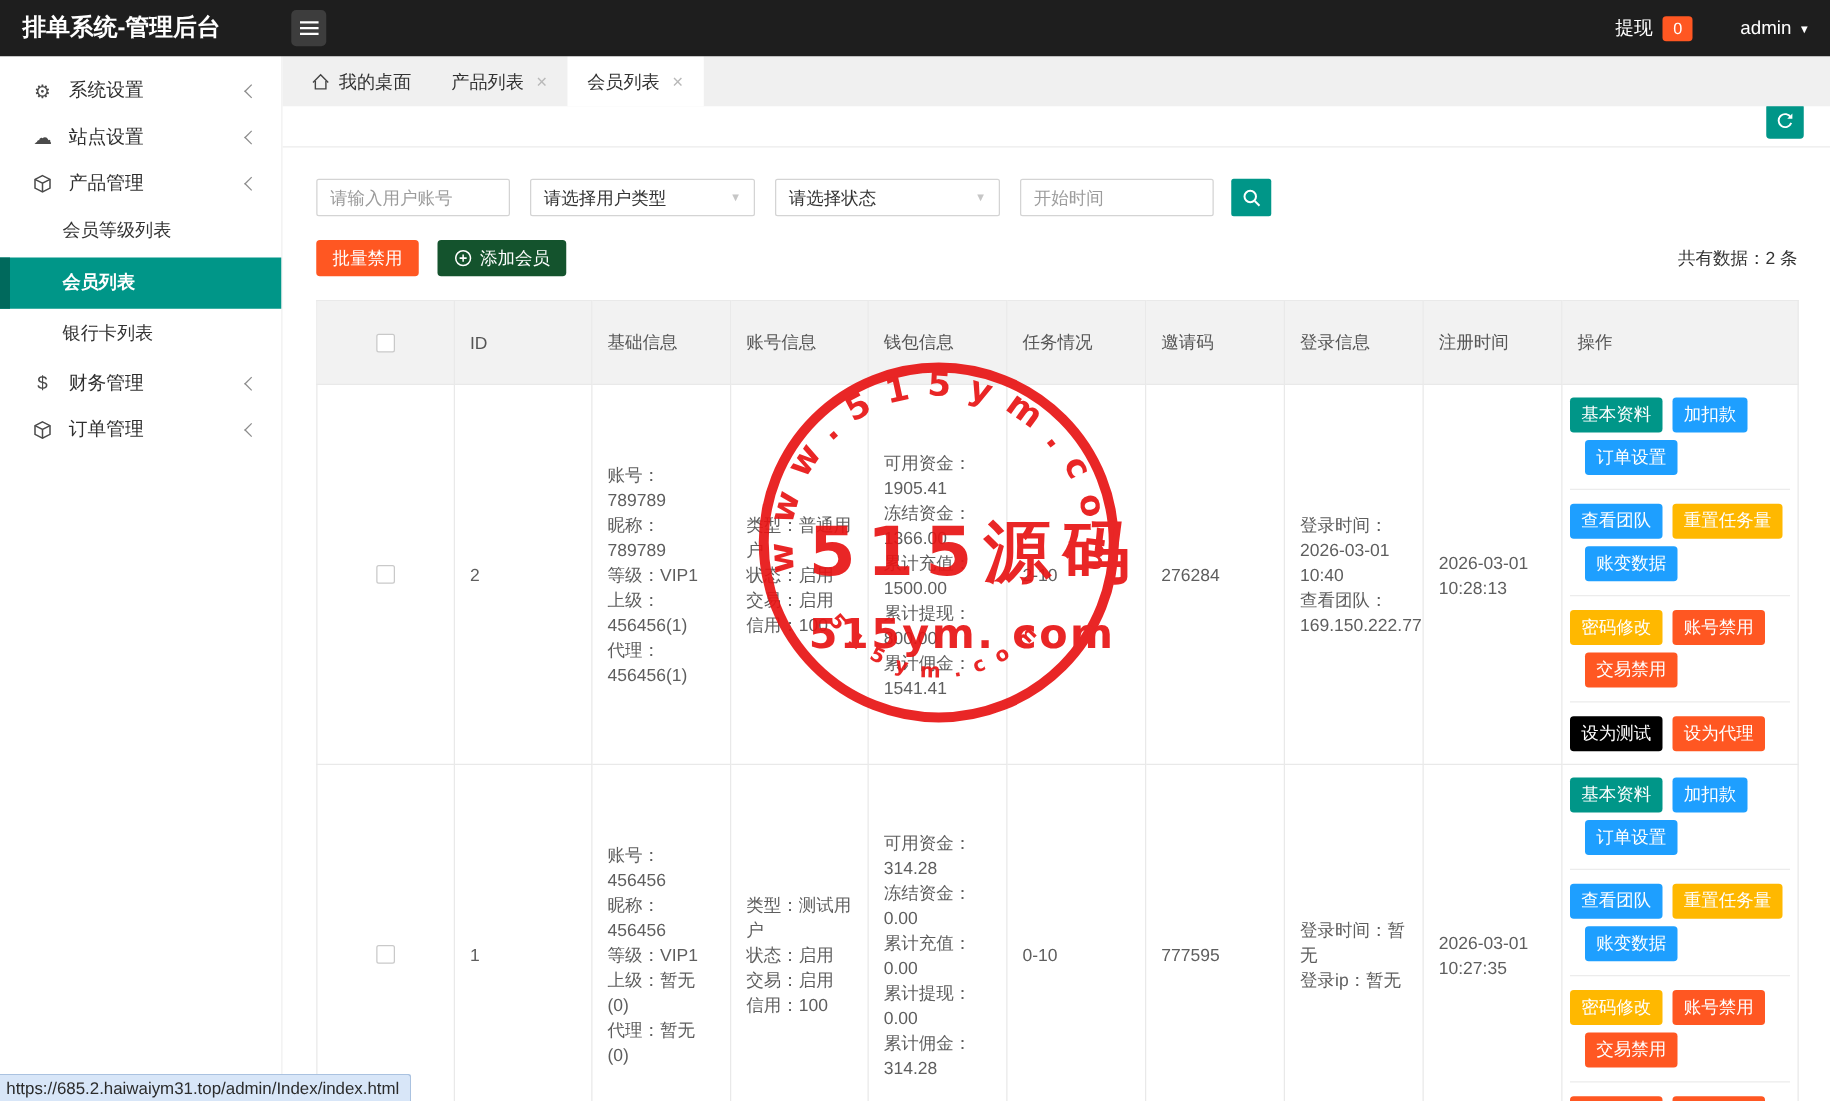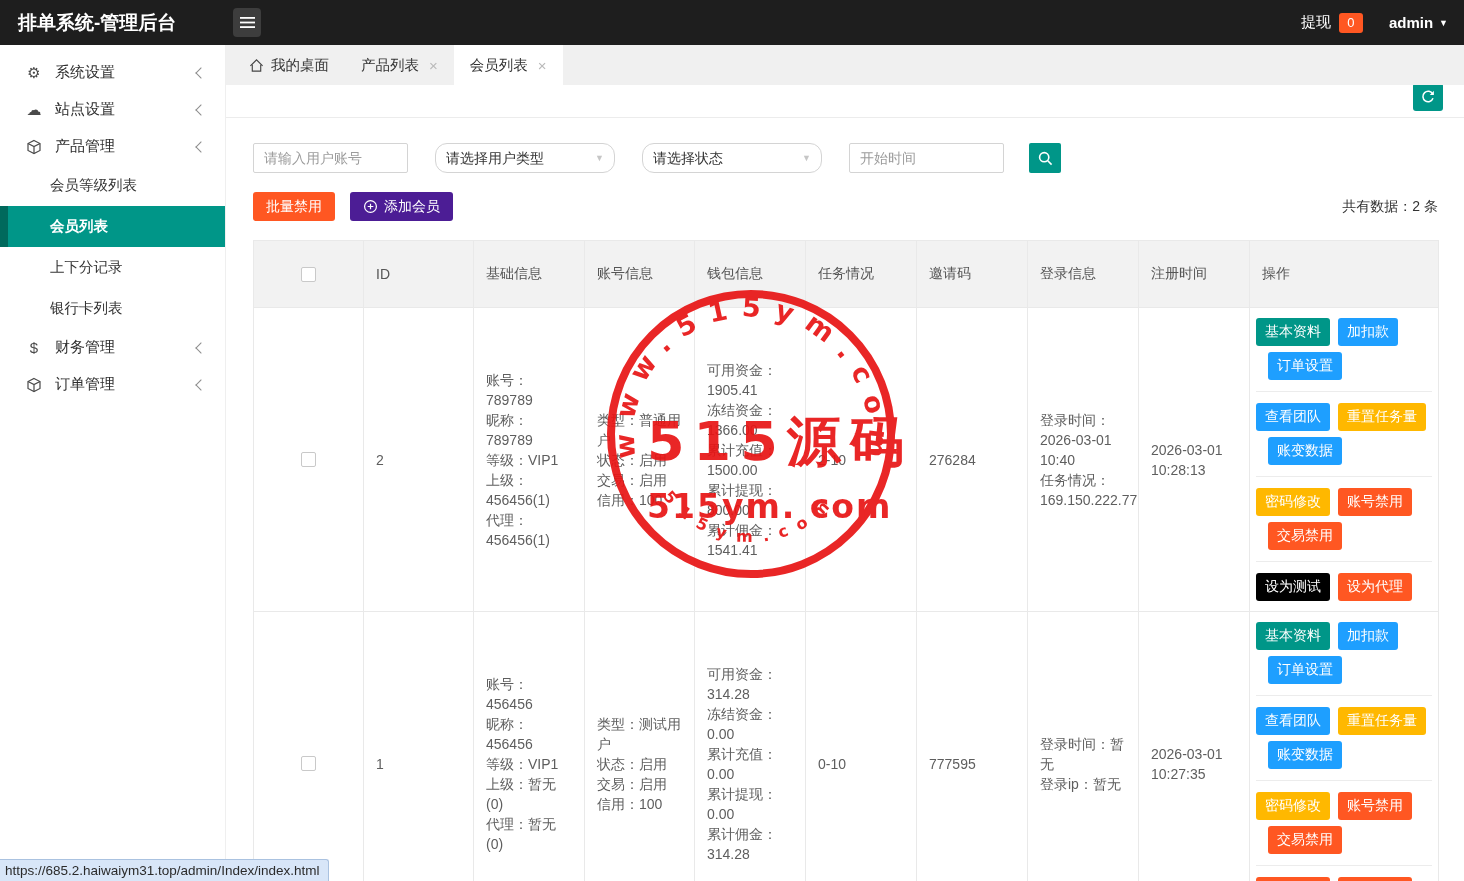--- a/index.html
+++ b/index.html
@@ -9,21 +9,21 @@
   }
   
   .header{position:absolute;top:0;left:0;right:0;height:45px;background:#1e1e1e;z-index:20}
   .h-title{position:absolute;left:18px;top:0;line-height:45px;font-size:19px;font-weight:bold;color:#fff}
   .hamburger{position:absolute;left:233px;top:8px;width:28px;height:29px;background:#3d3d3d;border-radius:4px;
     display:flex;align-items:center;justify-content:center;cursor:pointer}
   .h-right{position:absolute;right:16px;top:0;height:45px;display:flex;align-items:center}
   .h-withdraw{color:#fff;font-size:15px;cursor:pointer}
   .h-badge{margin-left:8px;min-width:12px;height:20px;line-height:20px;padding:0 6px;border-radius:3px;
     background:#ff5722;color:#fff;font-size:13px;text-align:center}
-  .h-user{margin-left:26px;color:#fff;font-size:15px;font-weight:bold;cursor:pointer}
+  .h-user{margin-left:38px;color:#fff;font-size:15px;font-weight:normal;cursor:pointer}
   .h-caret{margin-left:6px;color:#fff;font-size:9px}
   
   .sidebar{position:absolute;top:45px;left:0;width:225px;bottom:0;background:#fff;border-right:1px solid #efefef;z-index:15;padding-top:9px}
   .side-item{height:37px;display:flex;align-items:center;padding:0 20px 0 25px;font-size:15px;color:#2e2e2e;cursor:pointer}
   .side-item .icon{width:18px;margin-right:12px;color:#4a4a4a;font-size:15px;display:inline-flex;align-items:center;justify-content:center}
   .chev{margin-left:auto;width:7px;height:7px;border:solid #8c8c8c;border-width:0 1.4px 1.4px 0;transform:rotate(135deg)}
   .chev.down{transform:rotate(45deg);margin-top:-4px}
   .side-sub{height:41px;line-height:41px;padding-left:50px;font-size:14.5px;color:#333;cursor:pointer;position:relative}
   .side-sub.active{background:#009688;color:#fff;font-weight:bold}
   .side-sub.active::before{content:"";position:absolute;left:0;top:0;bottom:0;width:8px;background:#00695c}
@@ -32,34 +32,34 @@
   .tab{height:40px;display:flex;align-items:center;padding:0 16px;font-size:14.5px;color:#333;cursor:pointer}
   .tab.active{background:#fff}
   .tab .ticon{display:inline-flex;margin-right:7px}
   .tab .x{color:#b9b9b9;font-size:15px;margin-left:10px;cursor:pointer}
   
   .main{position:absolute;left:225px;top:85px;right:0;bottom:0;background:#fff}
   .refresh-strip{height:32px;border-bottom:1px solid #ececec;position:relative}
   .refresh-btn{position:absolute;right:21px;top:-2px;width:30px;height:28px;background:#009688;border:none;border-radius:3px;
     display:flex;align-items:center;justify-content:center;cursor:pointer}
   .content{padding:25px 26px 0 28px}
-  .filters{display:flex;gap:27px;align-items:flex-start}
+  .filters{display:flex;gap:16px;align-items:flex-start}
   .f-input{width:133px;height:28px;border:1px solid #d4d4d4;border-radius:2px;padding:0 10px;font-size:14px;color:#333;outline:none;
     font-family:"Liberation Sans","DejaVu Sans",sans-serif}
   .f-input::placeholder{color:#9c9c9c}
-  .f-select{width:142px;height:28px;border:1px solid #d4d4d4;border-radius:12px;line-height:28px;padding:0 26px 0 10px;
+  .f-select{width:142px;height:28px;border:1px solid #d4d4d4;border-radius:2px;line-height:28px;padding:0 26px 0 10px;
     position:relative;background:#fff;color:#333;cursor:pointer}
   .f-select .caret{position:absolute;right:10px;top:0;color:#c6c6c6;font-size:9px}
   .f-date{width:133px}
   .search-btn{width:32px;height:30px;background:#009688;border:none;border-radius:2px;display:flex;align-items:center;justify-content:center;cursor:pointer;margin-left:-2px}
   .actions-row{margin-top:19px;display:flex;align-items:center}
   .btn{border:none;border-radius:3px;color:#fff;font-size:14px;height:29px;padding:0 13px;cursor:pointer;
     display:inline-flex;align-items:center;gap:6px;font-family:Liberation Sans, sans-serif}
   .btn-bulk{background:#ff5722}
-  .btn-add{background:#4c1d95;margin-left:15px}
+  .btn-add{background:#14532d;margin-left:15px}
   .total{margin-left:auto;font-size:14px;color:#333}
   
   table.grid{margin-top:19px;border-collapse:collapse;table-layout:fixed;width:1185px;font-size:14px;color:#5e5e5e}
   .grid th{background:#f2f2f2;height:42px;font-weight:normal;color:#555;text-align:left;padding:12px 12px;border:1px solid #e9e9e9}
   .grid td{border:1px solid #e9e9e9;padding:10px 12px;vertical-align:middle;line-height:20px;background:transparent}
   .cb-col{text-align:center}
   .cbx{appearance:none;-webkit-appearance:none;width:15px;height:15px;border:1px solid #c9c9c9;border-radius:2px;background:#fff;margin:0 auto;display:block;cursor:pointer}
   .line{line-height:20px}
   td.ops{padding:10px 6px}
   .opgroup{display:flex;flex-wrap:wrap;row-gap:6px;column-gap:8px}
@@ -109,21 +109,20 @@
         <svg width="16" height="16" viewBox="0 0 16 16" fill="none" stroke="#4a4a4a" stroke-width="1.2">
           <path d="M8 1.5 14 4.5v7L8 14.5 2 11.5v-7z"></path>
           <path d="M2 4.5 8 7.5l6-3M8 7.5v7"></path>
         </svg>
       </span>
       <span class="lbl">产品管理</span>
       <span class="chev"></span>
     </div>
     <div class="side-sub">会员等级列表</div>
     <div class="side-sub active">会员列表</div>
-    <div class="side-sub">上下分记录</div>
     <div class="side-sub">银行卡列表</div>
     <div class="side-item">
       <span class="icon">$</span>
       <span class="lbl">财务管理</span>
       <span class="chev"></span>
     </div>
     <div class="side-item">
       <span class="icon">
         <svg width="16" height="16" viewBox="0 0 16 16" fill="none" stroke="#4a4a4a" stroke-width="1.2">
           <path d="M8 1.5 14 4.5v7L8 14.5 2 11.5v-7z"></path>
@@ -246,21 +245,21 @@
               <div class="line">可用资金：1905.41</div>
               <div class="line">冻结资金：1366.00</div>
               <div class="line">累计充值：1500.00</div>
               <div class="line">累计提现：800.00</div>
               <div class="line">累计佣金：1541.41</div>
             </td>
             <td>2-10</td>
             <td>276284</td>
             <td>
               <div class="line">登录时间：2026-03-01 10:40</div>
-              <div class="line">任务情况：169.150.222.77</div>
+              <div class="line">查看团队：169.150.222.77</div>
             </td>
             <td>2026-03-01 10:28:13</td>
             <td class="ops">
               <div class="opgroup">
                 <button class="opbtn" style="background: rgb(0, 150, 136);">基本资料</button>
                 <button class="opbtn" style="background: rgb(30, 159, 255);">加扣款</button>
                 <button class="opbtn" style="background: rgb(30, 159, 255);">订单设置</button>
               </div>
               <div class="divider"></div>
               <div class="opgroup">

